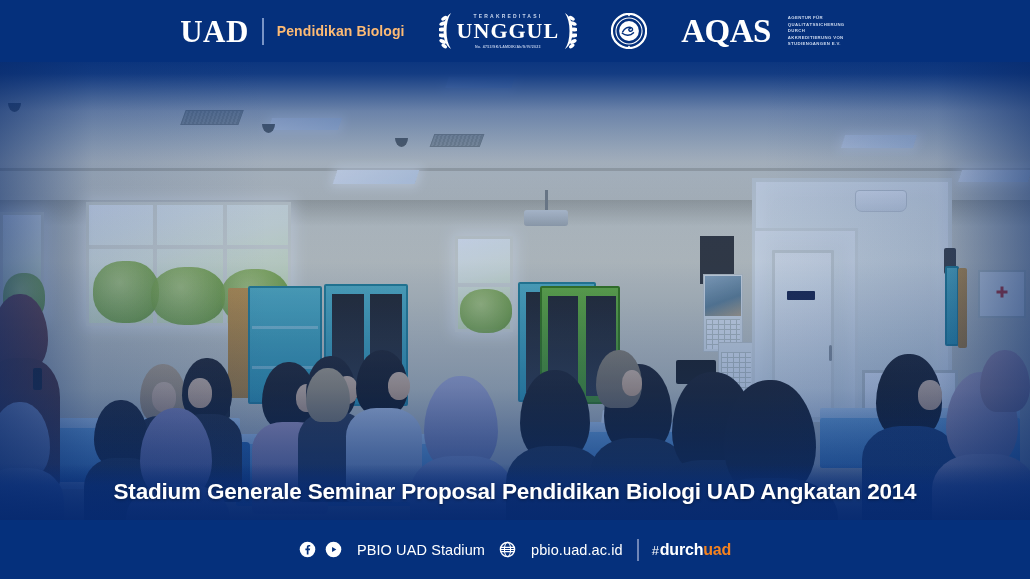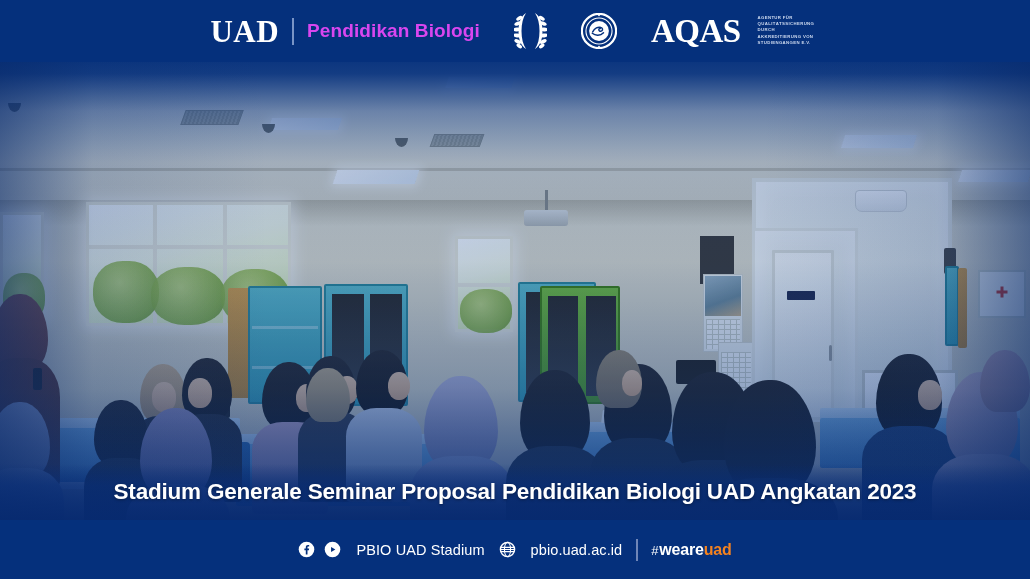--- a/index.html
+++ b/index.html
@@ -26,21 +26,21 @@
     z-index: 40;
   }
   .uad-lockup { display: flex; align-items: center; gap: 13px; }
   .uad-word {
     color: #fff; font-family: "Liberation Serif", serif;
     font-size: 31px; font-weight: 700; letter-spacing: 0.5px;
     line-height: 1;
   }
   .uad-divider { width: 2px; height: 27px; background: #8ea6d4; opacity:.85; }
   .uad-sub {
-    color: #d946ef; font-size: 19px; font-weight: 700; letter-spacing: .1px;
+    color: #fdba74; font-size: 14px; font-weight: 700; letter-spacing: .1px;
   }
 
   
   .unggul {
     position: relative; display: flex; align-items: center; gap: 3px;
     height: 46px;
   }
   .laurel { width: 15px; height: 40px; position: relative; }
   .laurel svg { width: 100%; height: 100%; display: block; }
   .unggul-mid { display: flex; flex-direction: column; align-items: center; justify-content: center; }
@@ -55,21 +55,21 @@
   .unggul-no {
     color: #b9c9e8; font-size: 3.6px; letter-spacing: .25px; margin-top: 3px;
     white-space: nowrap; font-weight: 700;
   }
 
   
   .seal { width: 36px; height: 36px; }
   .seal svg { width: 100%; height: 100%; display: block; }
 
   
-  .aqas-lockup { display: flex; align-items: flex-start; gap: 17px; }
+  .aqas-lockup { display: flex; align-items: flex-end; gap: 17px; }
   .aqas-word {
     color: #fff; font-family: "Liberation Serif", serif;
     font-size: 33px; font-weight: 700; letter-spacing: -0.5px; line-height: 1;
   }
   .aqas-desc {
     color: #cdd9ef; font-size: 4.3px; line-height: 1.5; letter-spacing: .35px;
     font-weight: 700; max-width: 62px; text-transform: uppercase;
   }
 
   
@@ -282,20 +282,25 @@
           <g fill="#ffffff">
             <path d="M16 2c-6 4-10 11-10 24s4 20 10 24c-4-6-6-14-6-24s2-18 6-24z"></path>
             <ellipse cx="7" cy="9" rx="4.5" ry="2.4" transform="rotate(-32 7 9)"></ellipse>
             <ellipse cx="5" cy="16" rx="4.8" ry="2.5" transform="rotate(-20 5 16)"></ellipse>
             <ellipse cx="4" cy="24" rx="5" ry="2.6" transform="rotate(-6 4 24)"></ellipse>
             <ellipse cx="4" cy="32" rx="5" ry="2.6" transform="rotate(10 4 32)"></ellipse>
             <ellipse cx="5" cy="40" rx="4.8" ry="2.5" transform="rotate(24 5 40)"></ellipse>
             <ellipse cx="7" cy="46" rx="4.2" ry="2.3" transform="rotate(36 7 46)"></ellipse>
           </g>
         </svg>
+      </span>
+      <span class="unggul-mid">
+        <span class="unggul-top">TERAKREDITASI</span>
+        <span class="unggul-main">UNGGUL</span>
+        <span class="unggul-no">No. 4753/SK/LAMDIK/Ak/S/IV/2023</span>
       </span>
       <span class="laurel" style="transform:scaleX(-1)">
         <svg viewBox="0 0 20 52">
           <g fill="#ffffff">
             <path d="M16 2c-6 4-10 11-10 24s4 20 10 24c-4-6-6-14-6-24s2-18 6-24z"></path>
             <ellipse cx="7" cy="9" rx="4.5" ry="2.4" transform="rotate(-32 7 9)"></ellipse>
             <ellipse cx="5" cy="16" rx="4.8" ry="2.5" transform="rotate(-20 5 16)"></ellipse>
             <ellipse cx="4" cy="24" rx="5" ry="2.6" transform="rotate(-6 4 24)"></ellipse>
             <ellipse cx="4" cy="32" rx="5" ry="2.6" transform="rotate(10 4 32)"></ellipse>
             <ellipse cx="5" cy="40" rx="4.8" ry="2.5" transform="rotate(24 5 40)"></ellipse>
@@ -518,21 +523,21 @@
         <span class="body" style="left:-12px; top:66px; width:86px; height:110px; background:linear-gradient(180deg,#9aa0bd,#6a7090);"></span>
       </div>
 
       <div class="grade-tint"></div>
       <div class="grade-blue"></div>
       <div class="grade-sides"></div>
     </div>
   </div>
 
   <div class="title-band">
-    <span class="title-text">Stadium Generale Seminar Proposal Pendidikan Biologi UAD Angkatan 2023</span>
+    <span class="title-text">Stadium Generale Seminar Proposal Pendidikan Biologi UAD Angkatan 2014</span>
   </div>
 
   <div class="footer">
 
 
     <div class="foot-row">
       <span class="sicon">
         <svg viewBox="0 0 24 24">
             <circle cx="12" cy="12" r="11" fill="#fff"></circle>
             <path d="M13.4 19v-6h2l.3-2.4h-2.3V9.1c0-.7.2-1.2 1.2-1.2h1.2V5.8c-.2 0-.9-.1-1.8-.1-1.8 0-3 1.1-3 3.1v1.8H9v2.4h2V19z" fill="#05307c"></path>
@@ -554,17 +559,17 @@
             <ellipse cx="12" cy="12" rx="4.3" ry="10" fill="none" stroke="#fff" stroke-width="1.6"></ellipse>
             <path d="M2.6 9h18.8M2.6 15h18.8M2 12h20" stroke="#fff" stroke-width="1.6"></path>
           </svg>
       </span>
       <span class="handle tight">pbio.uad.ac.id</span>
     </div>
 
     <span class="vbar"></span>
 
     <span class="hashtag">
-      <span class="hash-sym">#</span><span class="hash-white">weare</span><span class="hash-orange">uad</span>
+      <span class="hash-sym">#</span><span class="hash-white">durch</span><span class="hash-orange">uad</span>
     </span>
   </div>
 
 </div>
 
 </body></html>

